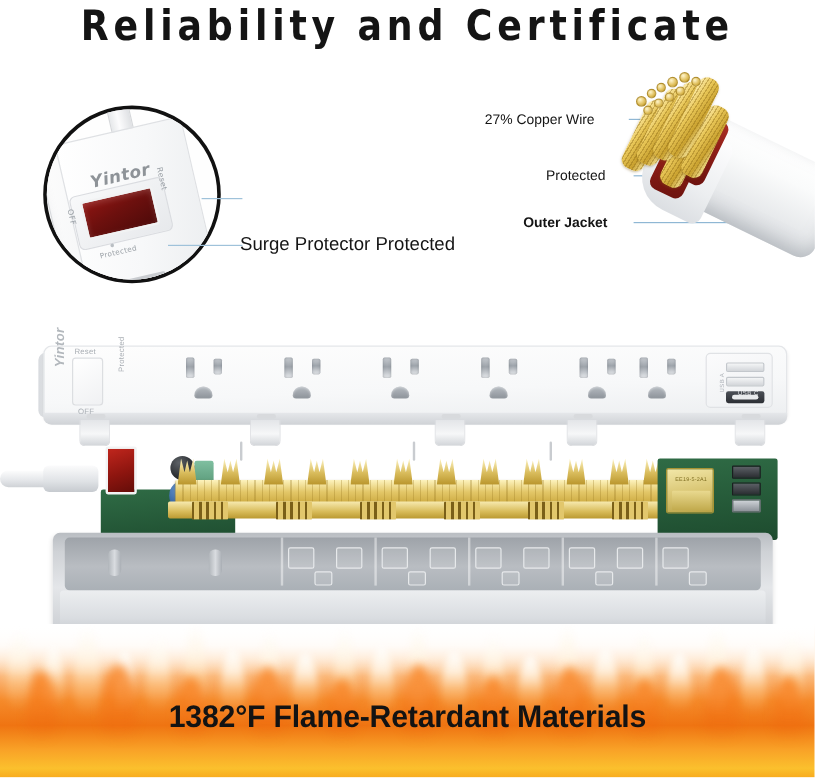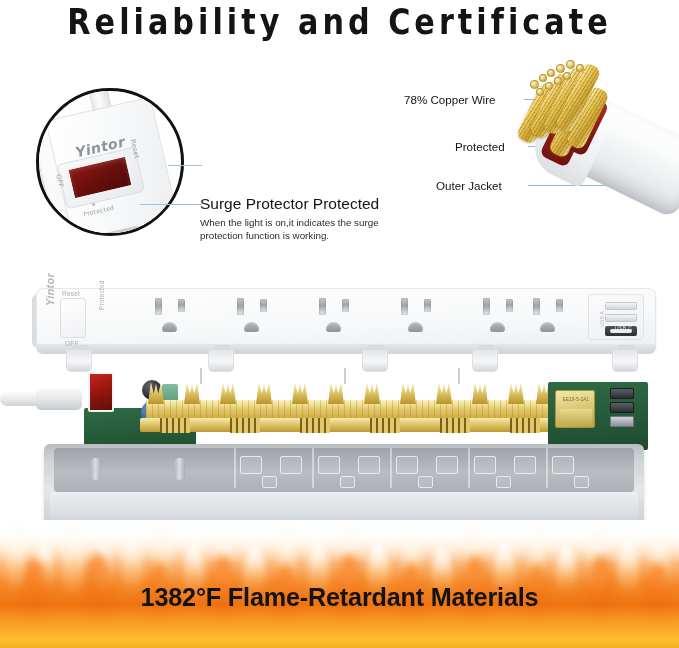--- a/index.html
+++ b/index.html
@@ -108,21 +108,21 @@
     font-size:9.8px; line-height:13px; color:#2b2b2b;
   }
 
   
   .r-label {
     position:absolute; font-size:11.6px; color:#141414; white-space:nowrap;
     text-align:right;
   }
   #rl-copper { left:404px; top:93px; }
   #rl-insul  { left:455px; top:140px; }
-  #rl-jacket { left:436px; top:179px; }
+  #rl-jacket { left:436px; top:179px;font-weight:bold; }
 
   
   #cable { position:absolute; left:520px; top:60px; width:159px; height:160px; }
   .cab-jacket {
     position:absolute; left:28px; top:52px; width:150px; height:78px;
     background:linear-gradient(180deg,#ffffff 0%,#fafbfb 30%,#e8eaec 72%,#d2d5d9 100%);
     border-radius:40px 14px 14px 40px;
     transform:rotate(26deg);
     box-shadow:inset 0 -5px 12px rgba(160,165,172,.5);
   }
@@ -421,23 +421,22 @@
       <div class="mag-dot"></div>
       <div class="mag-lbl prot">Protected</div>
       <div class="mag-footedge"></div>
     </div>
   </div>
 
   <div class="leader" style="left:168px; top:165px; width:34px;"></div>
   <div class="leader" style="left:140px; top:204px; width:62px;"></div>
 
   <div id="cl-surge">Surge Protector Protected</div>
-  <div id="cl-surge-sub">When the light is on,it indicates the surge protection function is working.</div>
-
-  <div class="r-label" id="rl-copper">78% Copper Wire</div>
+
+  <div class="r-label" id="rl-copper">27% Copper Wire</div>
   <div class="r-label" id="rl-insul">Protected</div>
   <div class="r-label" id="rl-jacket">Outer Jacket</div>
 
   <div class="leader thick" style="left:524px; top:99px; width:62px;"></div>
   <div class="leader thick" style="left:528px; top:146px; width:82px;"></div>
   <div class="leader thick" style="left:528px; top:185px; width:112px;"></div>
 
   <div id="cable">
     <div class="cab-jacket"></div>
     <div class="cab-jacket2"></div>

